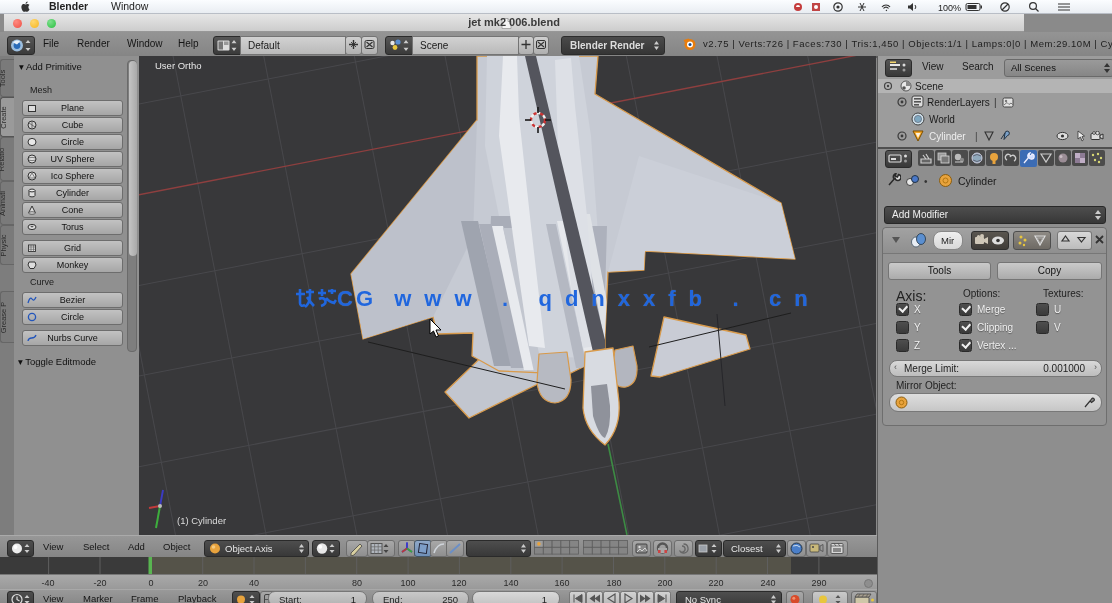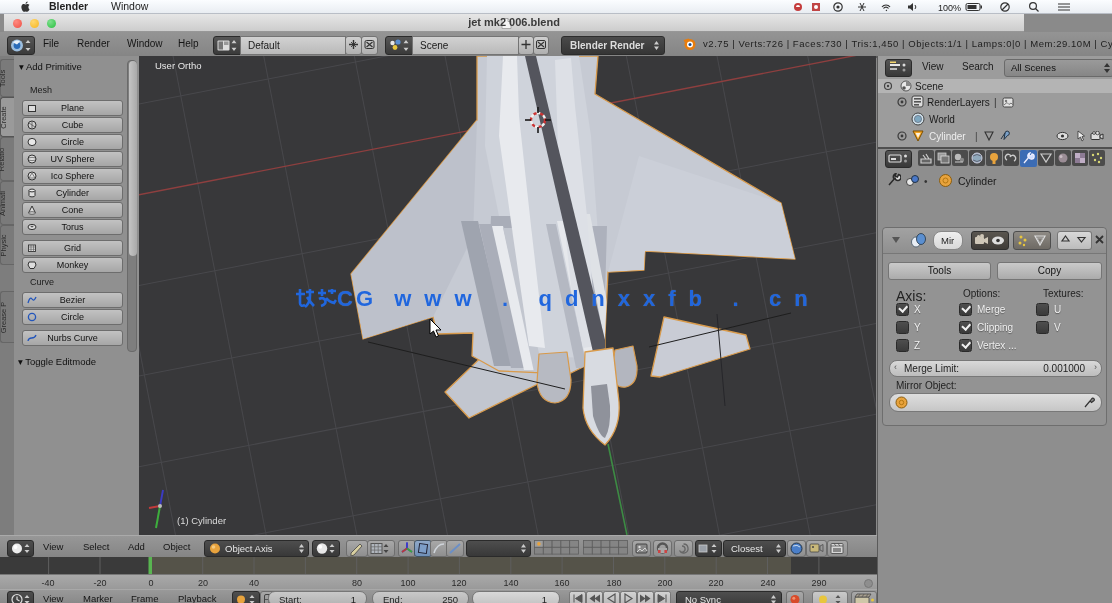--- a/index.html
+++ b/index.html
@@ -510,20 +510,26 @@
         </svg>
       <circle class="abs"></circle>
       <span class="abs" style="left:46px;top:7px;font-size:10px;color:#333;">•</span>
       <svg class="abs" style="left:60px;top:4px;" width="15" height="15" viewBox="0 0 15 15">
           <circle cx="7.5" cy="7.5" r="6" fill="#e8a33d" stroke="#8a5d10"></circle>
           <circle cx="7.5" cy="7.5" r="2.5" fill="none" stroke="#b57812"></circle>
         </svg>
       <span class="abs" style="left:80px;top:6px;font-size:10.5px;color:#1a1a1a;">Cylinder</span>
     </div>
 
+    <div class="abs" style="left:6px;top:150px;width:220px;height:16px;background:linear-gradient(#4e4e4e,#373737);border:1px solid #282828;border-radius:3px;">
+      <span class="abs" style="left:7px;top:2px;font-size:10px;color:#efefef;">Add Modifier</span>
+      <svg class="abs" style="right:3px;top:2px;" width="8" height="12" viewBox="0 0 8 12">
+          <path d="M4,1 L7,5 L1,5 Z M4,11 L7,7 L1,7 Z" fill="#ccc"></path>
+        </svg>
+    </div>
 
     <div class="abs" style="left:4px;top:171px;width:223px;height:197px;background:#939393;border:1px solid #6e6e6e;border-radius:4px;">
       <div class="abs" style="left:0;top:0;width:223px;height:25px;background:linear-gradient(#a2a2a2,#8f8f8f);border-bottom:1px solid #777;border-radius:4px 4px 0 0;">
         <svg class="abs" style="left:8px;top:8px;" width="10" height="8" viewBox="0 0 10 8">
             <path d="M1,1 L9,1 L5,7 Z" fill="#555"></path>
           </svg>
         <svg class="abs" style="left:26px;top:3px;" width="19" height="18" viewBox="0 0 19 18">
             <ellipse cx="7" cy="11" rx="4.5" ry="5" fill="#e9eef5" stroke="#456" stroke-width=".8"></ellipse>
             <ellipse cx="12" cy="8" rx="4.5" ry="5.5" fill="#5b8fd0" stroke="#234" stroke-width=".8"></ellipse>
           </svg>

